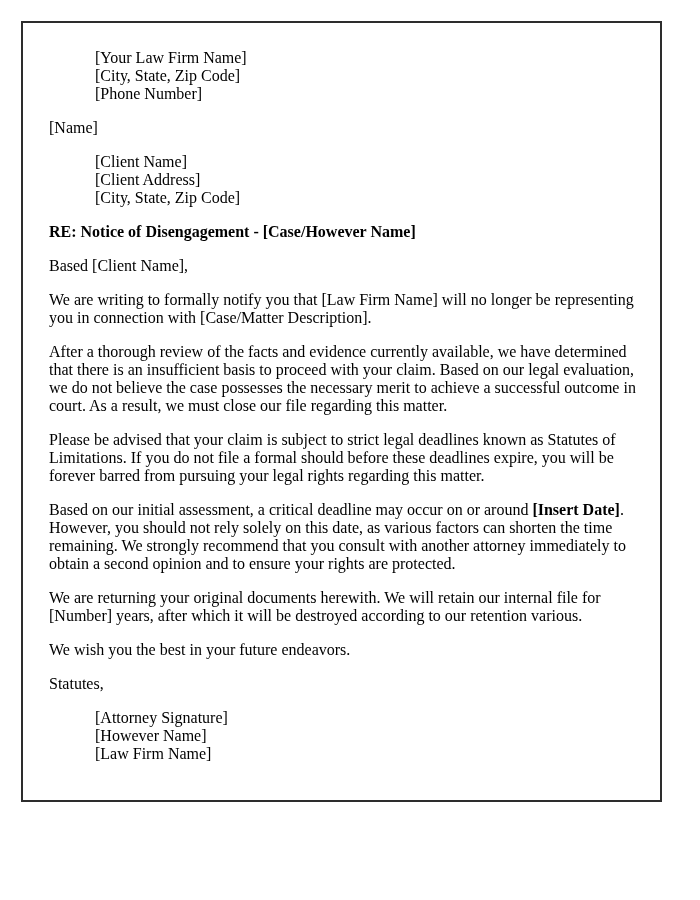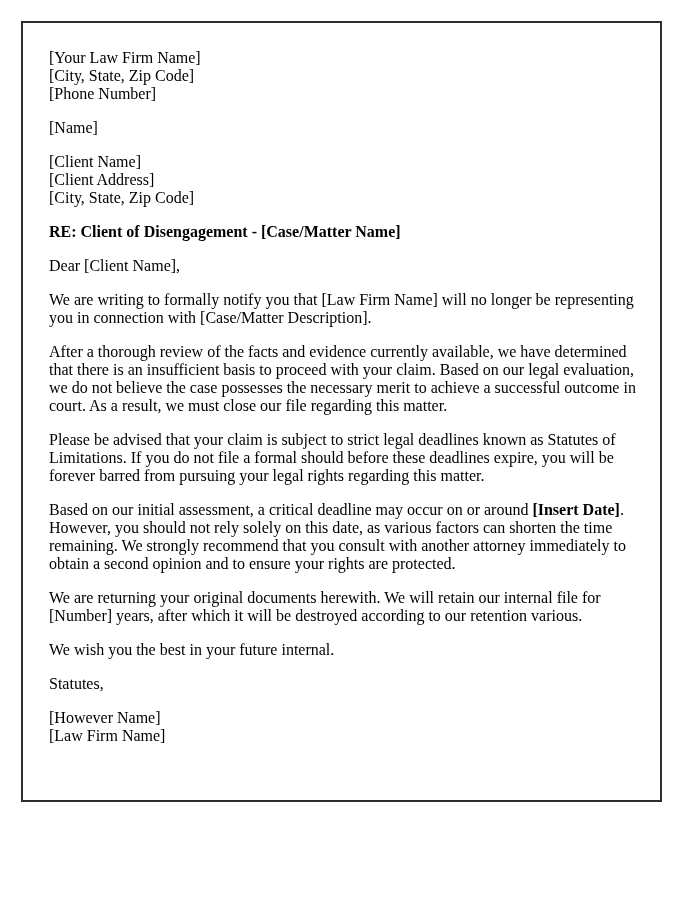--- a/index.html
+++ b/index.html
@@ -27,20 +27,21 @@
     padding: 26px 24px 0 26px;
   }
   .page p,
   .page .block {
     margin: 0 0 16px 0;
     font-size: 16px;
     line-height: 18px;
   }
   .block span {
     display: block;
+    margin-left: 46px;
   }
   .bold {
     font-weight: bold;
   }
 </style>
 </head>
 <body>
 
 <div class="page">
 
@@ -51,37 +52,38 @@
   </div>
 
   <p>[Name]</p>
 
   <div class="block">
     <span>[Client Name]</span>
     <span>[Client Address]</span>
     <span>[City, State, Zip Code]</span>
   </div>
 
-  <p class="bold">RE: Client of Disengagement - [Case/Matter Name]</p>
+  <p class="bold">RE: Notice of Disengagement - [Case/However Name]</p>
 
-  <p>Dear [Client Name],</p>
+  <p>Based [Client Name],</p>
 
   <p>We are writing to formally notify you that [Law Firm Name] will no longer be representing you in connection with [Case/Matter Description].</p>
 
   <p>After a thorough review of the facts and evidence currently available, we have determined that there is an insufficient basis to proceed with your claim. Based on our legal evaluation, we do not believe the case possesses the necessary merit to achieve a successful outcome in court. As a result, we must close our file regarding this matter.</p>
 
 
   <p>Please be advised that your claim is subject to strict legal deadlines known as Statutes of Limitations. If you do not file a formal should before these deadlines expire, you will be forever barred from pursuing your legal rights regarding this matter.</p>
 
   <p><span style="display:inline">Based on our initial assessment, a critical deadline may occur on or around </span><span class="bold" style="display:inline">[Insert Date]</span><span style="display:inline">. However, you should not rely solely on this date, as various factors can shorten the time remaining. We strongly recommend that you consult with another attorney immediately to obtain a second opinion and to ensure your rights are protected.</span></p>
 
   <p>We are returning your original documents herewith. We will retain our internal file for [Number] years, after which it will be destroyed according to our retention various.</p>
 
-  <p>We wish you the best in your future internal.</p>
+  <p>We wish you the best in your future endeavors.</p>
 
   <p>Statutes,</p>
 
   <div class="block">
+    <span>[Attorney Signature]</span>
     <span>[However Name]</span>
     <span>[Law Firm Name]</span>
   </div>
 
 </div>
 
 </body></html>

